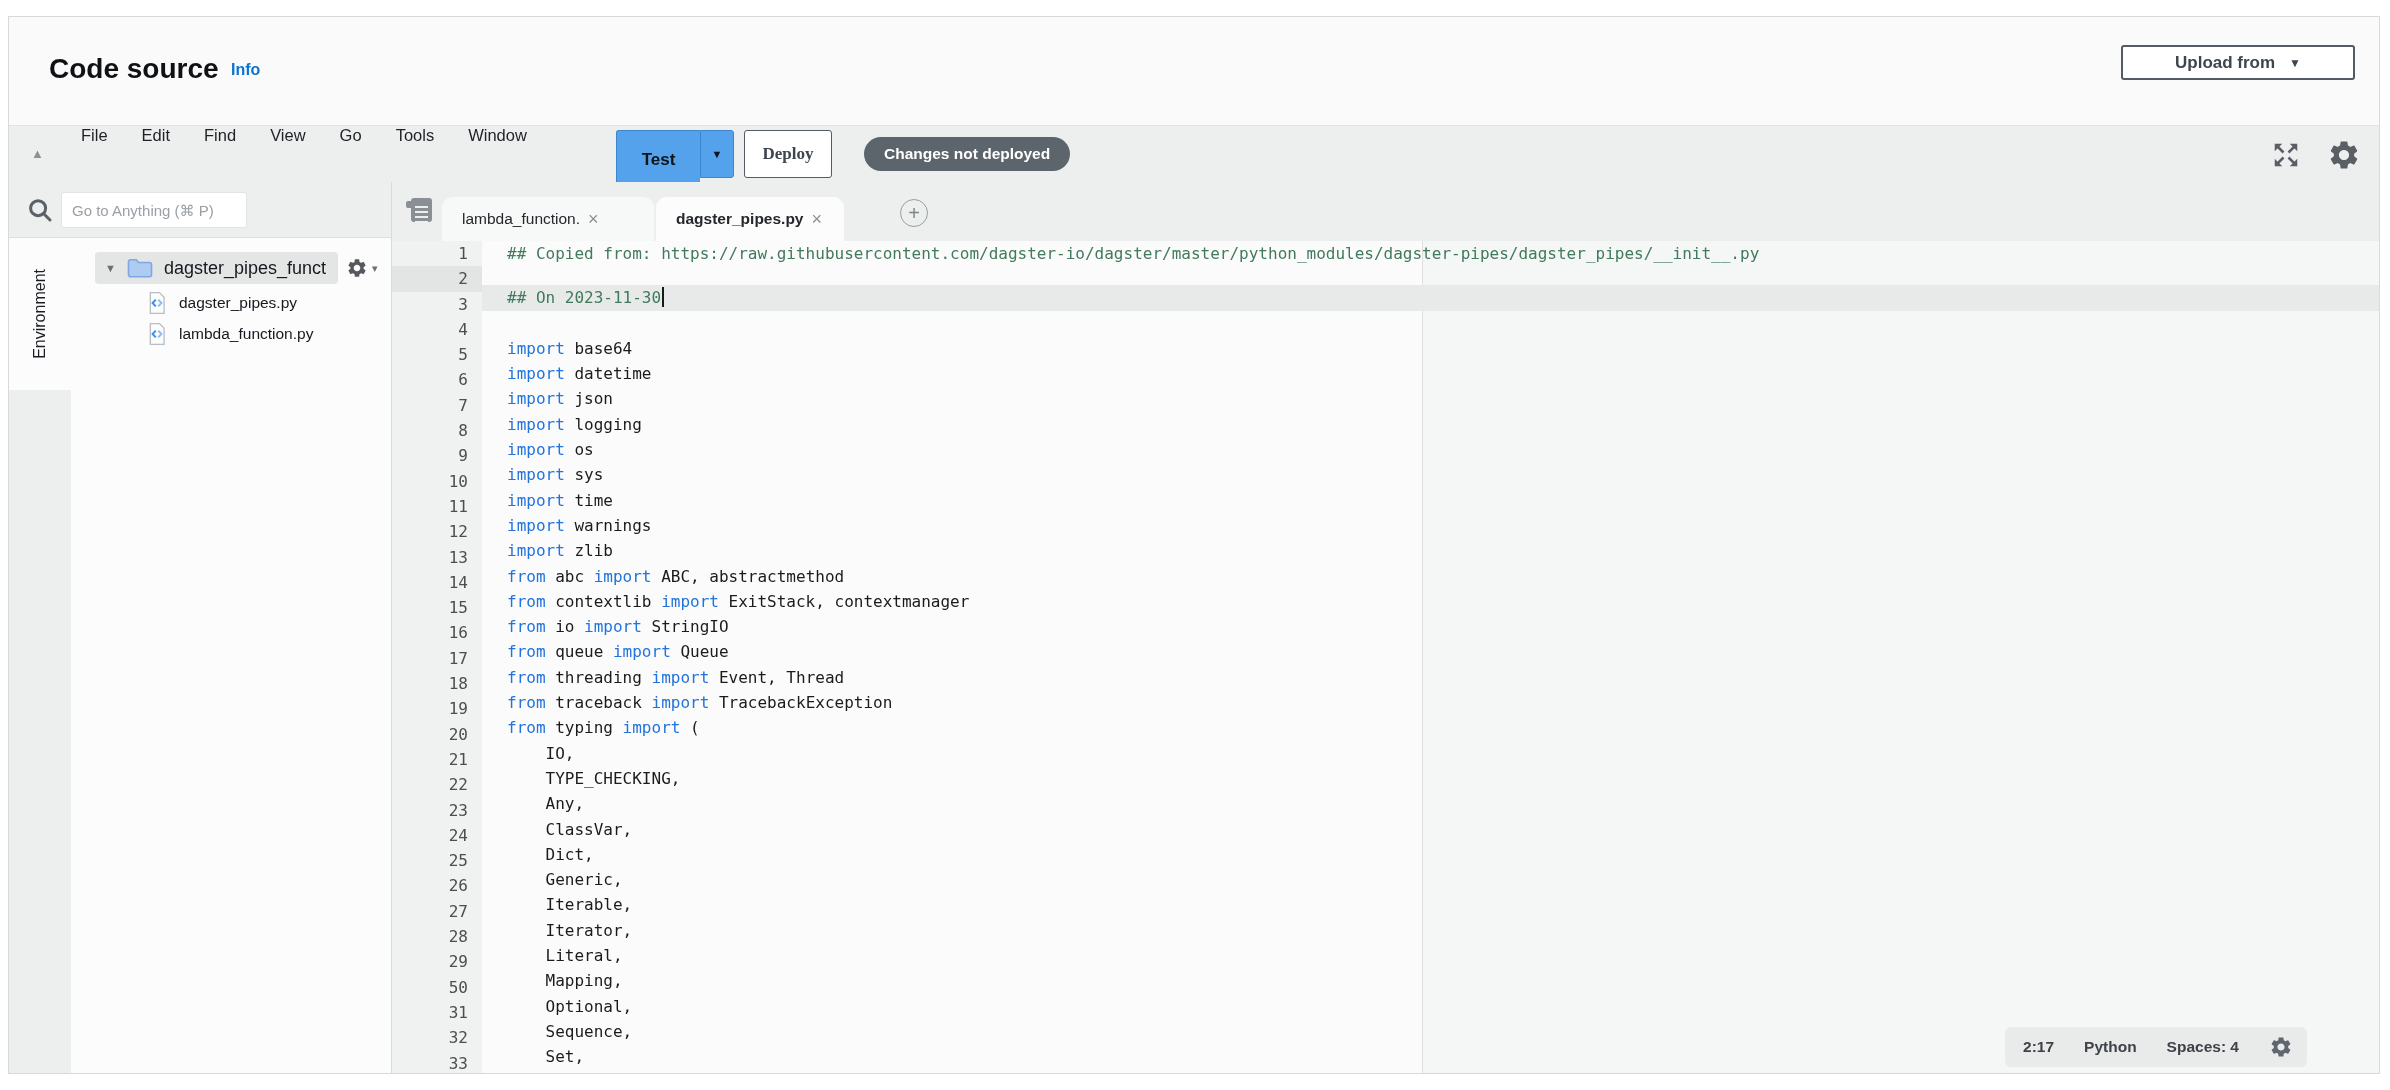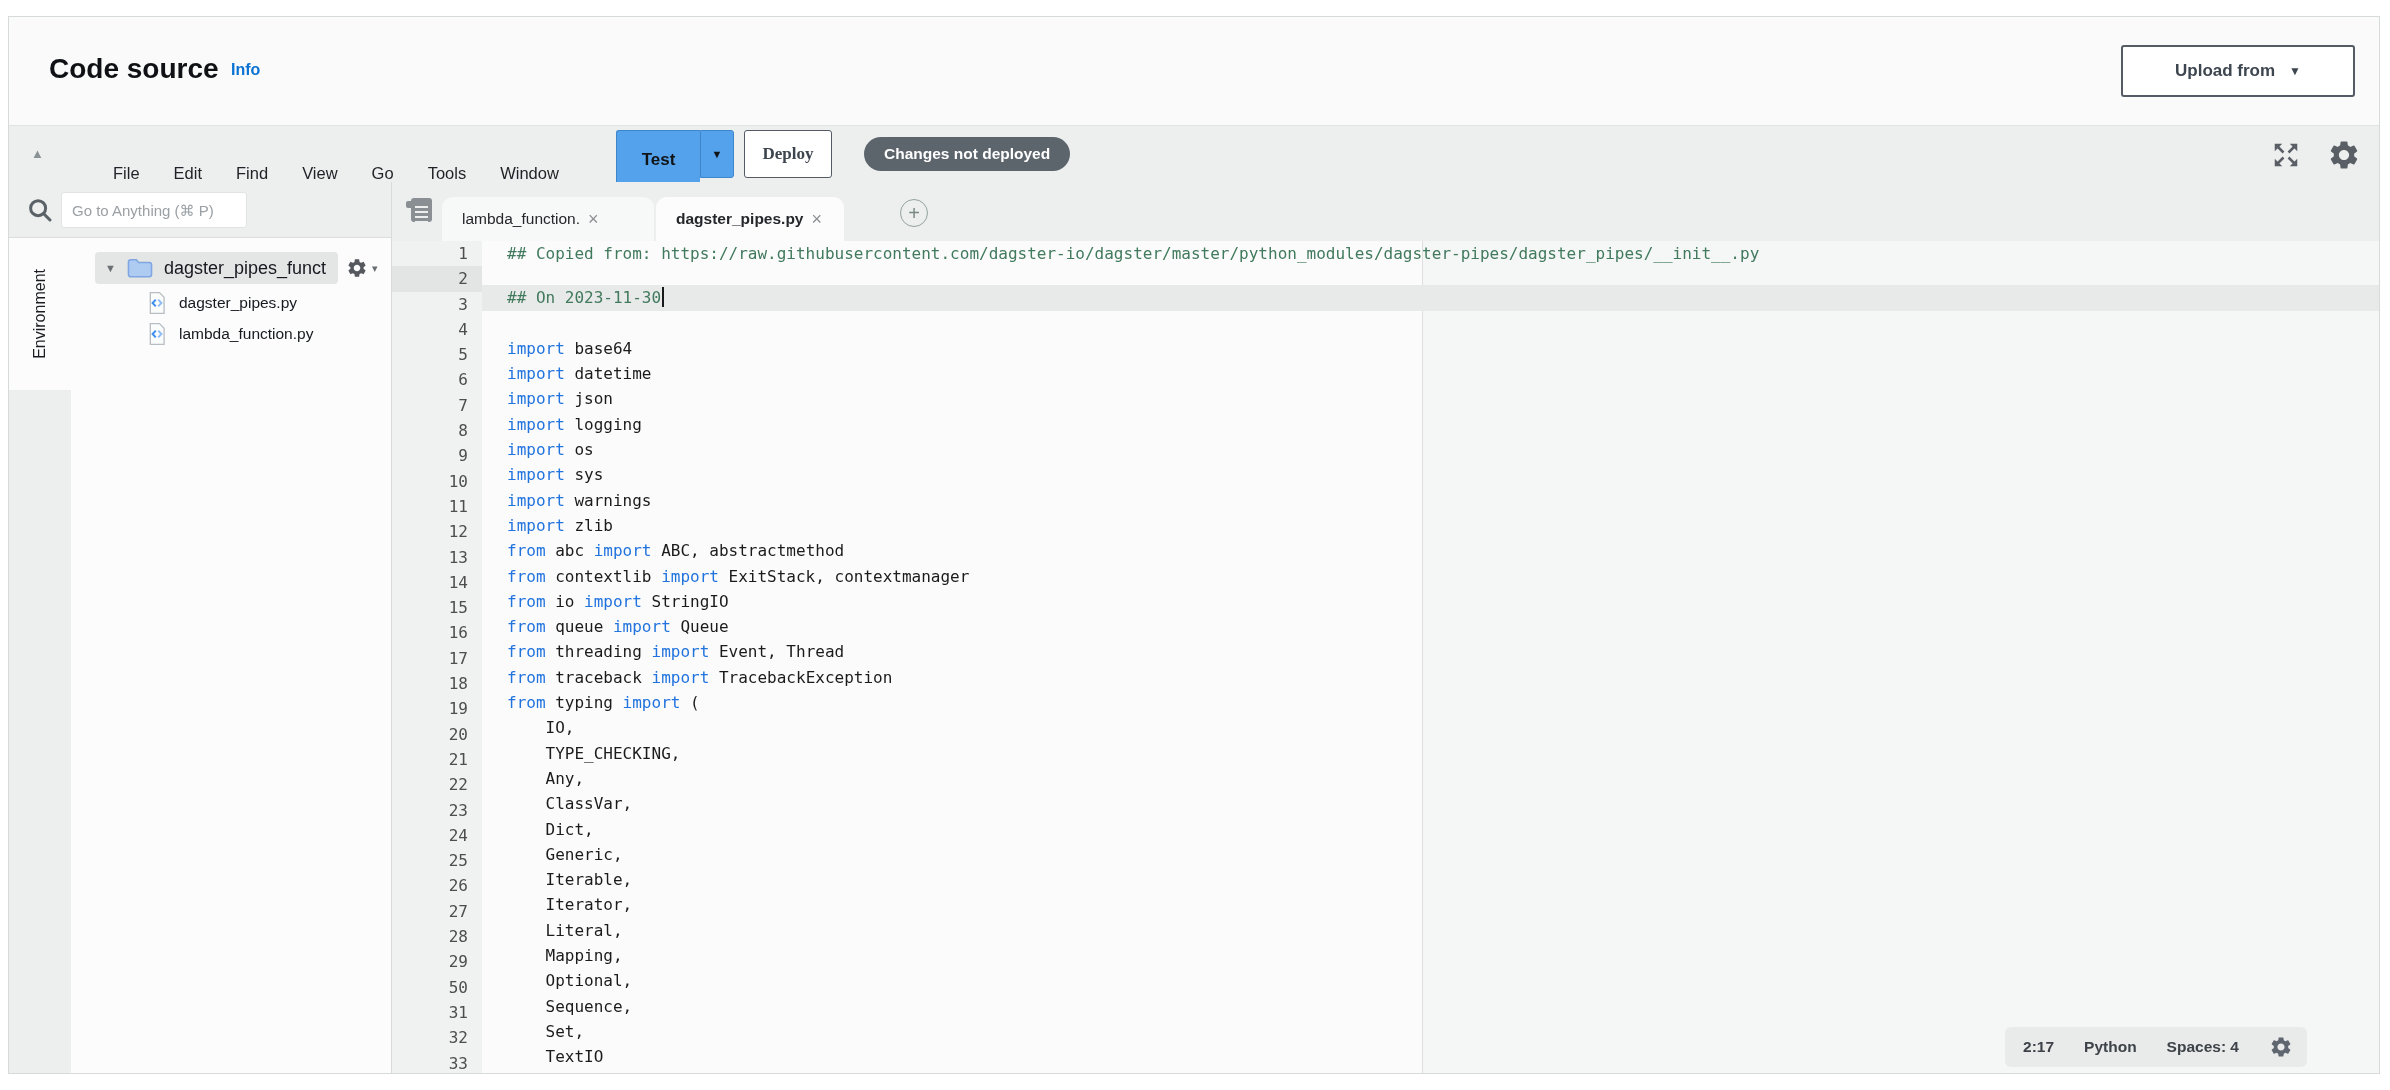--- a/index.html
+++ b/index.html
@@ -8,27 +8,27 @@
   .card{position:absolute;left:8px;top:16px;width:2372px;height:1058px;
         border:1px solid #D7DADA;background:#FAFAFA;box-sizing:border-box;}
 
   
   .hdr{position:absolute;left:0;top:0;right:0;height:108px;background:#FAFAFA;}
   .hdr-title{position:absolute;left:40px;top:36px;font-size:28px;font-weight:bold;color:#0F1114;}
   .hdr-info{position:absolute;left:222px;top:44px;font-size:16px;font-weight:bold;color:#0972D3;text-decoration:none;cursor:pointer;}
   .btn{display:inline-flex;align-items:center;justify-content:center;box-sizing:border-box;
        border:2px solid #545B64;border-radius:3px;background:#FFFFFF;color:#3D454F;
        font-weight:bold;font-size:17px;cursor:pointer;}
-  .upload-btn{position:absolute;right:24px;top:28px;width:234px;height:52px;gap:14px;}
+  .upload-btn{position:absolute;right:24px;top:28px;width:234px;height:35px;gap:14px;}
   .caret{font-size:12px;color:#3D454F;}
 
   
   .menubar{position:absolute;left:0;top:108px;right:0;height:57px;background:#EDEEEE;border-top:1px solid #E2E4E4;box-sizing:border-box;}
   .collapse{position:absolute;left:22px;top:20px;font-size:13px;color:#8A9296;}
-  .menu-items{position:absolute;left:72px;top:0;height:57px;display:flex;align-items:flex-end;gap:34px;margin-left:32px;}
+  .menu-items{position:absolute;left:72px;top:0;height:57px;display:flex;align-items:flex-start;gap:34px;}
   .menu-item{font-size:16.5px;color:#1E2226;cursor:pointer;}
   .test-split{position:absolute;left:607px;top:4px;height:48px;display:flex;}
   .test-main{width:84px;height:60px;background:#55A2EC;border:1px solid #3E86CC;border-right:none;
              border-radius:3px 0 0 3px;display:flex;align-items:center;justify-content:center;
              font-size:17px;font-weight:bold;color:#101417;box-sizing:border-box;cursor:pointer;}
   .test-caret{width:34px;height:48px;background:#55A2EC;border:1px solid #3E86CC;border-left:1px solid #3E86CC;
               border-radius:0 3px 3px 0;display:flex;align-items:center;justify-content:center;
               font-size:11px;color:#101417;box-sizing:border-box;cursor:pointer;}
   .deploy-btn{position:absolute;left:735px;top:4px;width:88px;height:48px;border-width:1.5px;font-family:Liberation Serif, serif;}
   .badge{position:absolute;left:855px;top:11px;height:34px;padding:0 20px;border-radius:17px;
@@ -266,20 +266,21 @@
           <div class="code-lines" id="code-lines">
               <div class="code-line"><span class="tok-c">## Copied from: https://raw.githubusercontent.com/dagster-io/dagster/master/python_modules/dagster-pipes/dagster_pipes/__init__.py</span></div>
               <div class="code-line act"><span class="tok-c">## On 2023-11-30</span><span class="cursor"></span></div>
               <div class="code-line"></div>
               <div class="code-line"><span class="tok-k">import</span><span class="tok-p"> base64</span></div>
               <div class="code-line"><span class="tok-k">import</span><span class="tok-p"> datetime</span></div>
               <div class="code-line"><span class="tok-k">import</span><span class="tok-p"> json</span></div>
               <div class="code-line"><span class="tok-k">import</span><span class="tok-p"> logging</span></div>
               <div class="code-line"><span class="tok-k">import</span><span class="tok-p"> os</span></div>
               <div class="code-line"><span class="tok-k">import</span><span class="tok-p"> sys</span></div>
+              <div class="code-line"><span class="tok-k">import</span><span class="tok-p"> time</span></div>
               <div class="code-line"><span class="tok-k">import</span><span class="tok-p"> warnings</span></div>
               <div class="code-line"><span class="tok-k">import</span><span class="tok-p"> zlib</span></div>
               <div class="code-line"><span class="tok-k">from</span><span class="tok-p"> abc </span><span class="tok-k">import</span><span class="tok-p"> ABC, abstractmethod</span></div>
               <div class="code-line"><span class="tok-k">from</span><span class="tok-p"> contextlib </span><span class="tok-k">import</span><span class="tok-p"> ExitStack, contextmanager</span></div>
               <div class="code-line"><span class="tok-k">from</span><span class="tok-p"> io </span><span class="tok-k">import</span><span class="tok-p"> StringIO</span></div>
               <div class="code-line"><span class="tok-k">from</span><span class="tok-p"> queue </span><span class="tok-k">import</span><span class="tok-p"> Queue</span></div>
               <div class="code-line"><span class="tok-k">from</span><span class="tok-p"> threading </span><span class="tok-k">import</span><span class="tok-p"> Event, Thread</span></div>
               <div class="code-line"><span class="tok-k">from</span><span class="tok-p"> traceback </span><span class="tok-k">import</span><span class="tok-p"> TracebackException</span></div>
               <div class="code-line"><span class="tok-k">from</span><span class="tok-p"> typing </span><span class="tok-k">import</span><span class="tok-p"> (</span></div>
               <div class="code-line"><span class="tok-p">    IO,</span></div>

